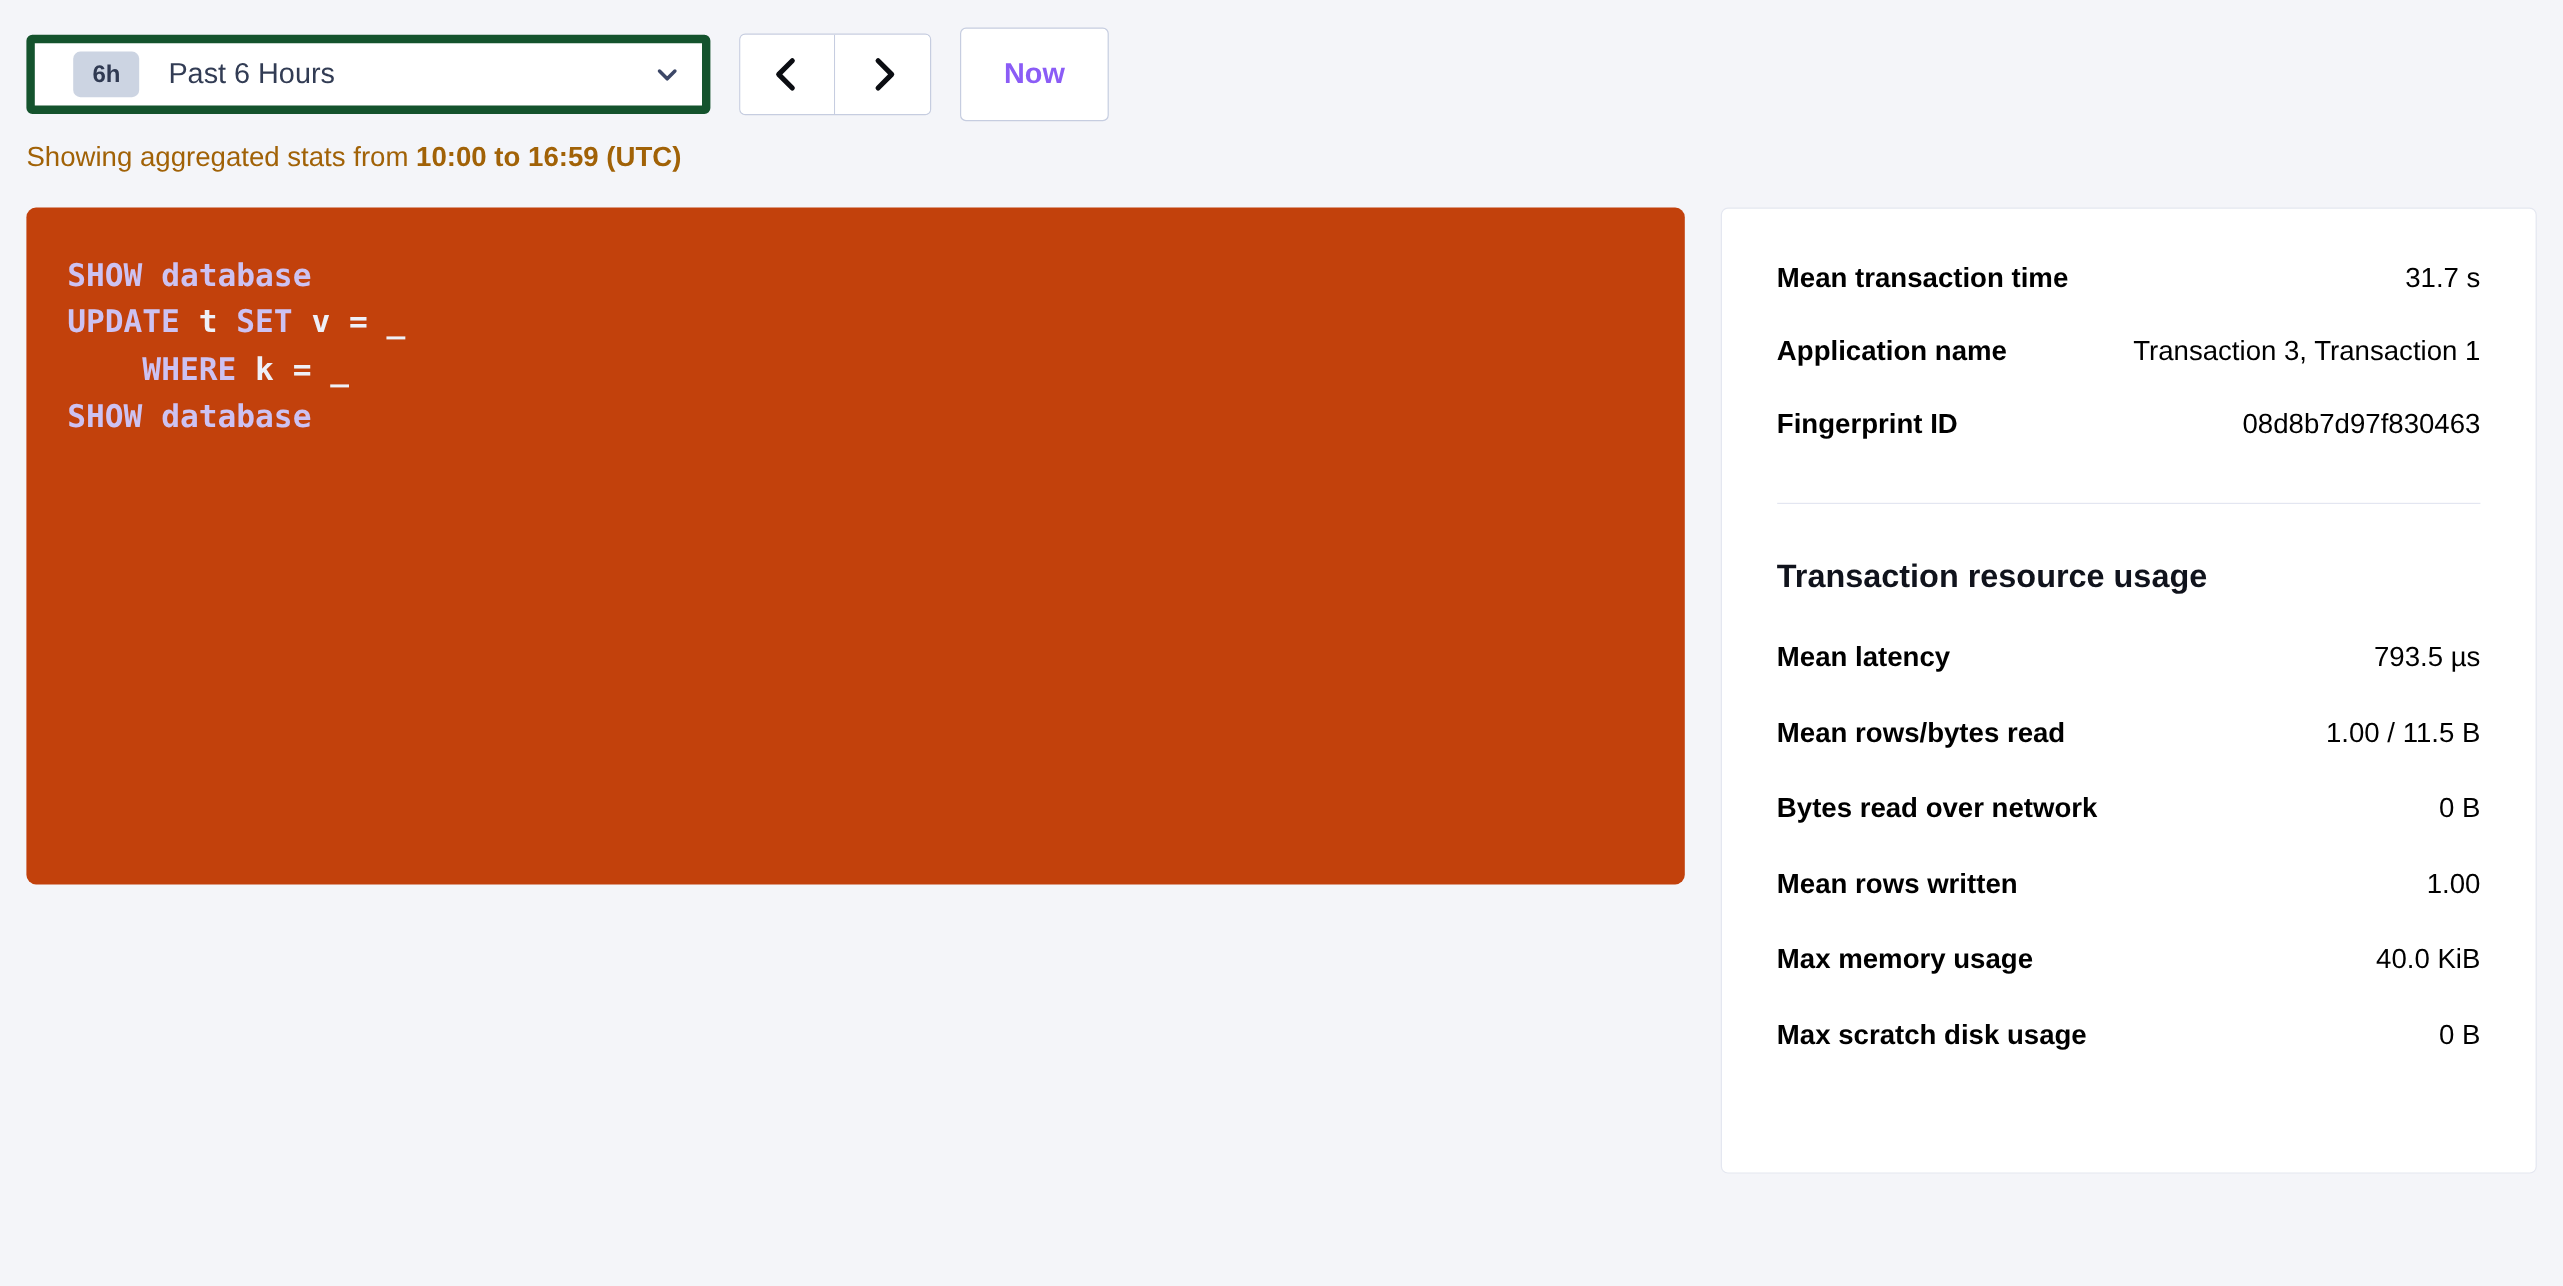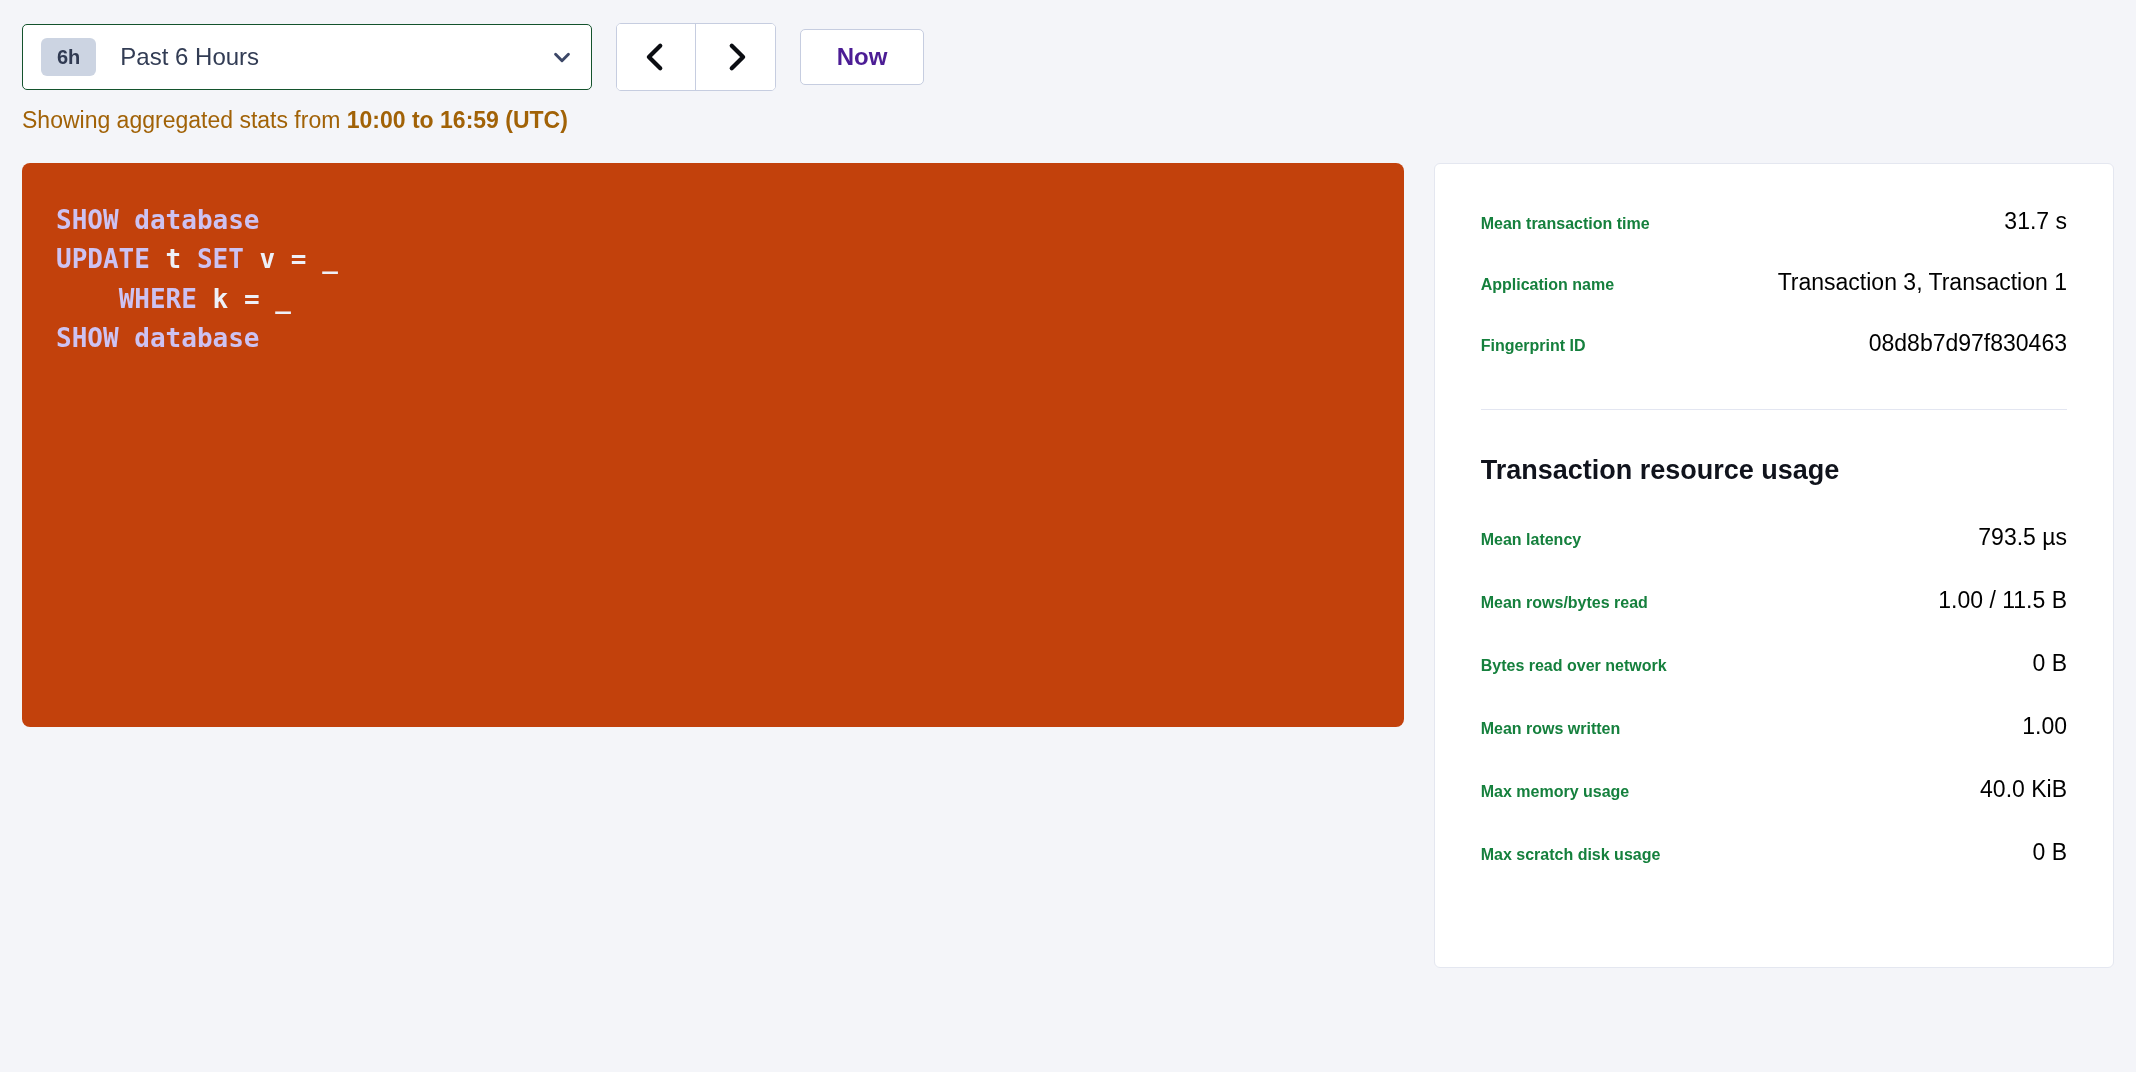--- a/index.html
+++ b/index.html
@@ -41,23 +41,23 @@
     margin-top: 23px;
   }
 
   .time-select {
     display: flex;
     align-items: center;
     width: 570px;
     height: 66px;
     box-sizing: border-box;
     background: #ffffff;
-    border: 1px solid #14532d;
+    border: 7px solid #14532d;
     border-radius: 5px;
-    padding: 0 18px 0 18px;
+    padding: 0 18px 0 32px;
     cursor: pointer;
   }
   .time-badge {
     background: #ccd4e2;
     color: #303a52;
     font-weight: bold;
     font-size: 20px;
     border-radius: 6px;
     padding: 9px 16px;
     line-height: 1;
@@ -93,26 +93,26 @@
     display: flex;
     align-items: center;
     justify-content: center;
     cursor: pointer;
     padding: 0;
   }
   .arrow-btn:last-child { border-right: none; }
   .arrow-btn svg { display: block; }
 
   .now-btn {
-    height: 56px;
+    height: 78px;
     min-width: 124px;
     background: #ffffff;
     border: 1px solid #c6cde0;
     border-radius: 5px;
-    color: #4c1d95;
+    color: #8b5cf6;
     font-size: 24px;
     font-weight: bold;
     font-family: "Liberation Sans", sans-serif;
     cursor: pointer;
     padding: 0 22px;
   }
 
   .subtitle {
     margin-top: 16px;
     font-size: 23px;
@@ -165,23 +165,23 @@
 
   .stat-row {
     display: flex;
     align-items: baseline;
     justify-content: space-between;
     gap: 18px;
     margin-bottom: 34px;
   }
   .stat-row:last-child { margin-bottom: 0; }
   .stat-label {
-    font-size: 16px;
-    font-weight: bold;
-    color: #15803d;
+    font-size: 23px;
+    font-weight: bold;
+    color: #000000;
     white-space: nowrap;
   }
   .stat-value {
     font-size: 23px;
     font-weight: normal;
     color: #000000;
     text-align: right;
     white-space: nowrap;
   }
 

